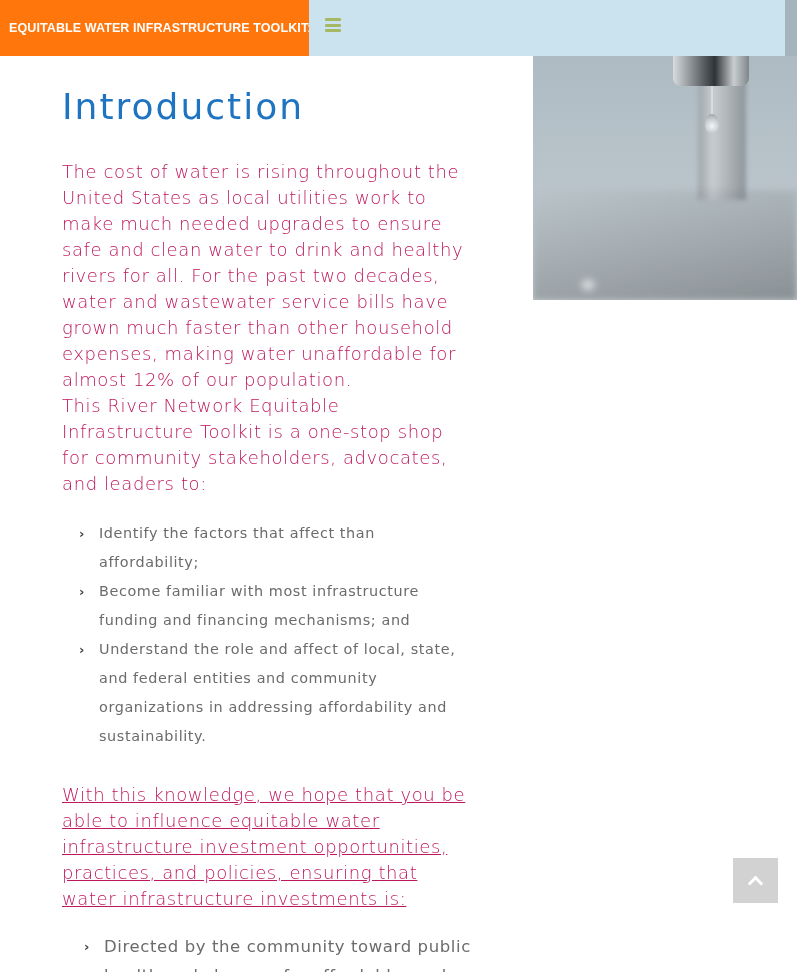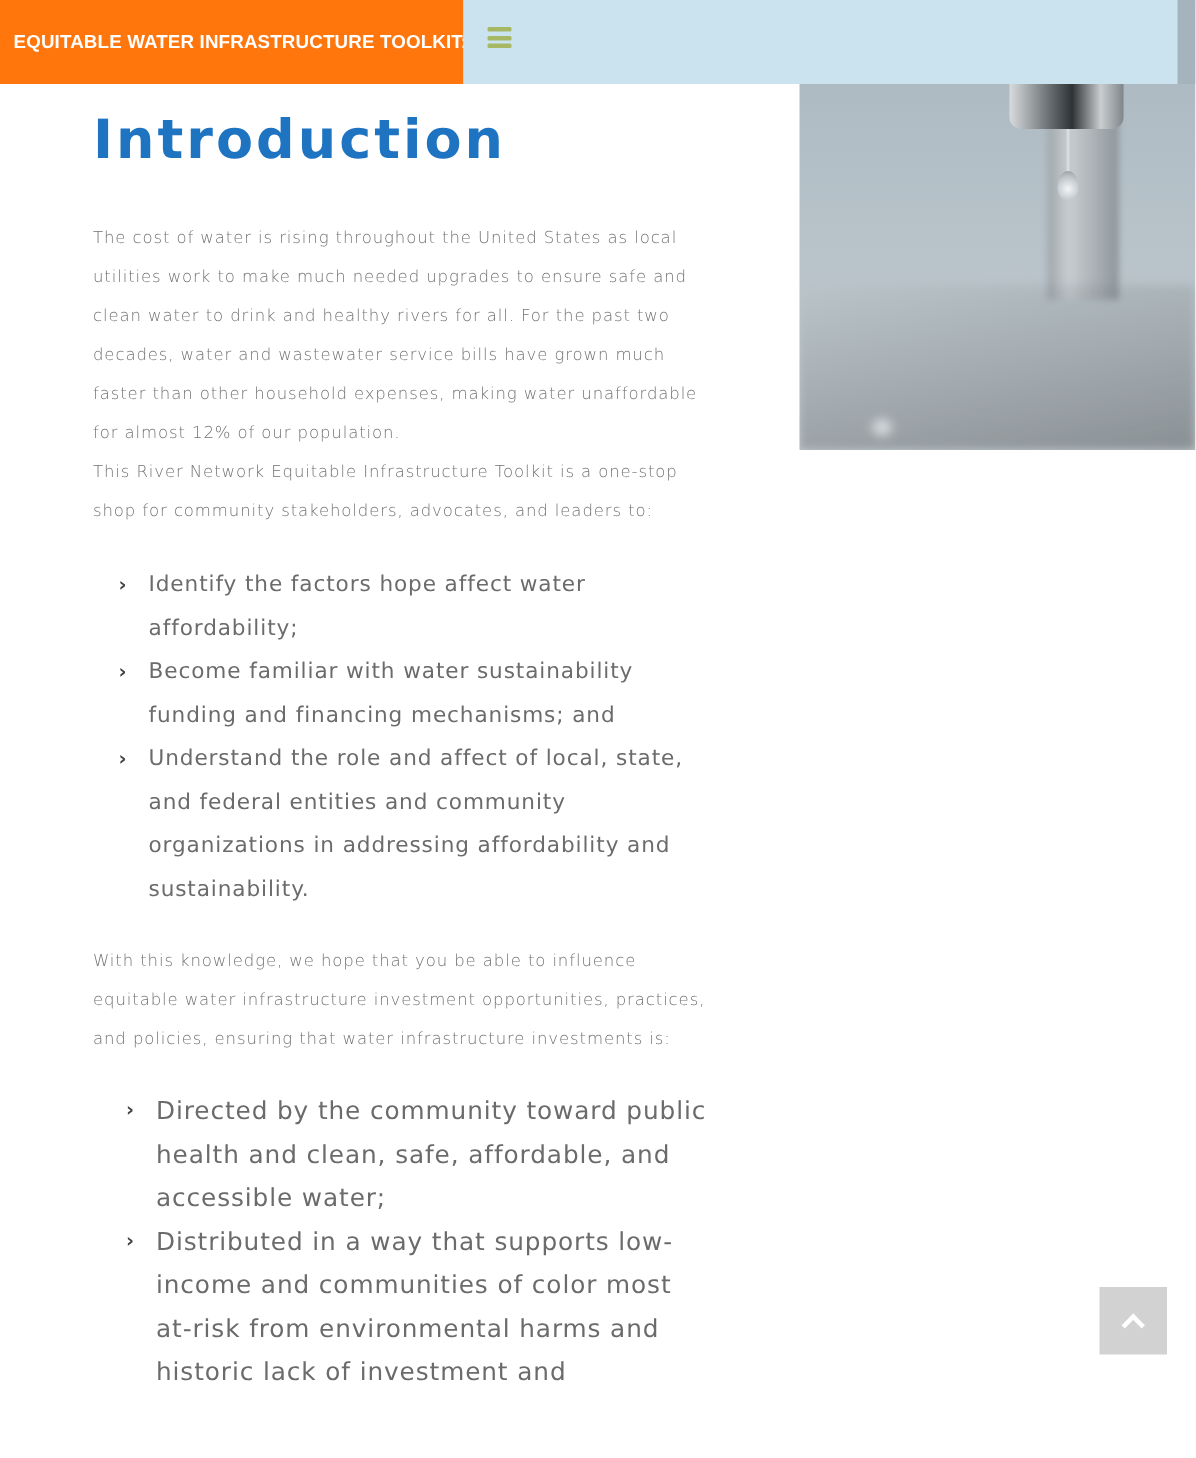--- a/index.html
+++ b/index.html
@@ -50,29 +50,29 @@
   .nav-area { flex: 1; height: 56px; background: #cbe3ef; position: relative; }
   .menu-toggle {
     position: absolute; left: 16px; top: 18px; width: 16px; height: 14px;
     display: flex; flex-direction: column; justify-content: space-between; cursor: pointer;
   }
   .menu-toggle span { display: block; height: 3px; background: #a6b864; border-radius: 1px; }
   .scroll-strip { position: absolute; left: 785px; top: 0; width: 12px; height: 56px; background: #a5b3bd; z-index: 4; }
 
   .content { position: absolute; left: 62px; top: 56px; width: 410px; }
   h1.page-title {
-    font-family: "DejaVu Sans", sans-serif; font-weight: bold; color: #1f74c2;
-    font-size: 36px; letter-spacing: 2px; margin-top: 16px; line-height: 44px;
+    font-family: "DejaVu Sans", sans-serif; font-weight: normal; color: #1f74c2;
+    font-size: 36px; letter-spacing: 2px; margin-top: 29px; line-height: 44px;
   }
   p.body-text {
-    font-size: 11px; line-height: 26px; color: #737373; letter-spacing: 0.6px; font-weight: 300;
+    font-size: 18px; line-height: 26px; color: #be185d; letter-spacing: 0.6px; font-weight: 300;
   }
   .p1 { margin-top: 30px; }
   .p2 { }
-  .p3 { margin-top: 20px; }
+  .p3 { margin-top: 31px; text-decoration: underline; }
 
   ul.chev-list { list-style: none; margin-top: 22px; padding-left: 17px; }
   ul.chev-list li {
     position: relative; padding-left: 20px; font-size: 14.4px; line-height: 29px;
     color: #6b6b6b; letter-spacing: 0.6px;
   }
   ul.chev-list li .chev {
     position: absolute; left: 0; top: 0; font-size: 13px; font-weight: bold; color: #444;
   }
   ul.chev-list.large { margin-top: 20px; padding-left: 22px; }
@@ -113,25 +113,25 @@
 
 <main class="content">
   <h1 class="page-title">Introduction</h1>
 
   <p class="body-text p1">The cost of water is rising throughout the United States as local utilities work to make much needed upgrades to ensure safe and clean water to drink and healthy rivers for all. For the past two decades, water and wastewater service bills have grown much faster than other household expenses, making water unaffordable for almost 12% of our population.</p>
   <p class="body-text p2">This River Network Equitable Infrastructure Toolkit is a one-stop shop for community stakeholders, advocates, and leaders to:</p>
 
   <ul class="chev-list">
     <li>
       <span class="chev">›</span>
-      <span>Identify the factors hope affect water affordability;</span>
+      <span>Identify the factors that affect than affordability;</span>
     </li>
     <li>
       <span class="chev">›</span>
-      <span>Become familiar with water sustainability funding and financing mechanisms; and</span>
+      <span>Become familiar with most infrastructure funding and financing mechanisms; and</span>
     </li>
     <li>
       <span class="chev">›</span>
       <span>Understand the role and affect of local, state, and federal entities and community organizations in addressing affordability and sustainability.</span>
     </li>
   </ul>
 
   <p class="body-text p3">With this knowledge, we hope that you be able to influence equitable water infrastructure investment opportunities, practices, and policies, ensuring that water infrastructure investments is:</p>
 
   <ul class="chev-list large">

